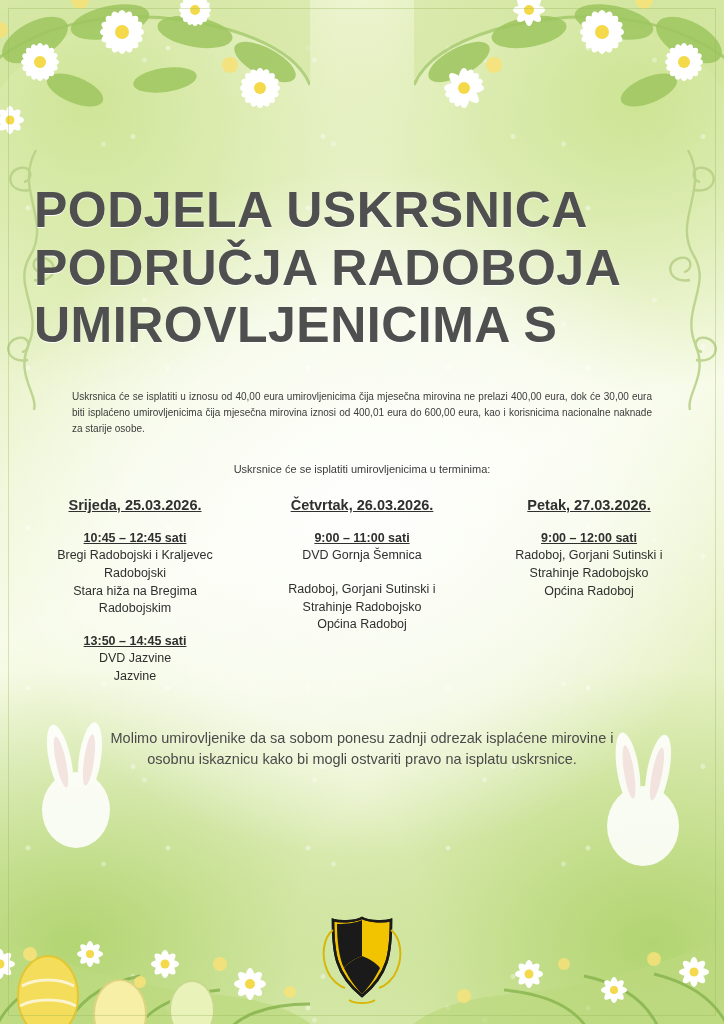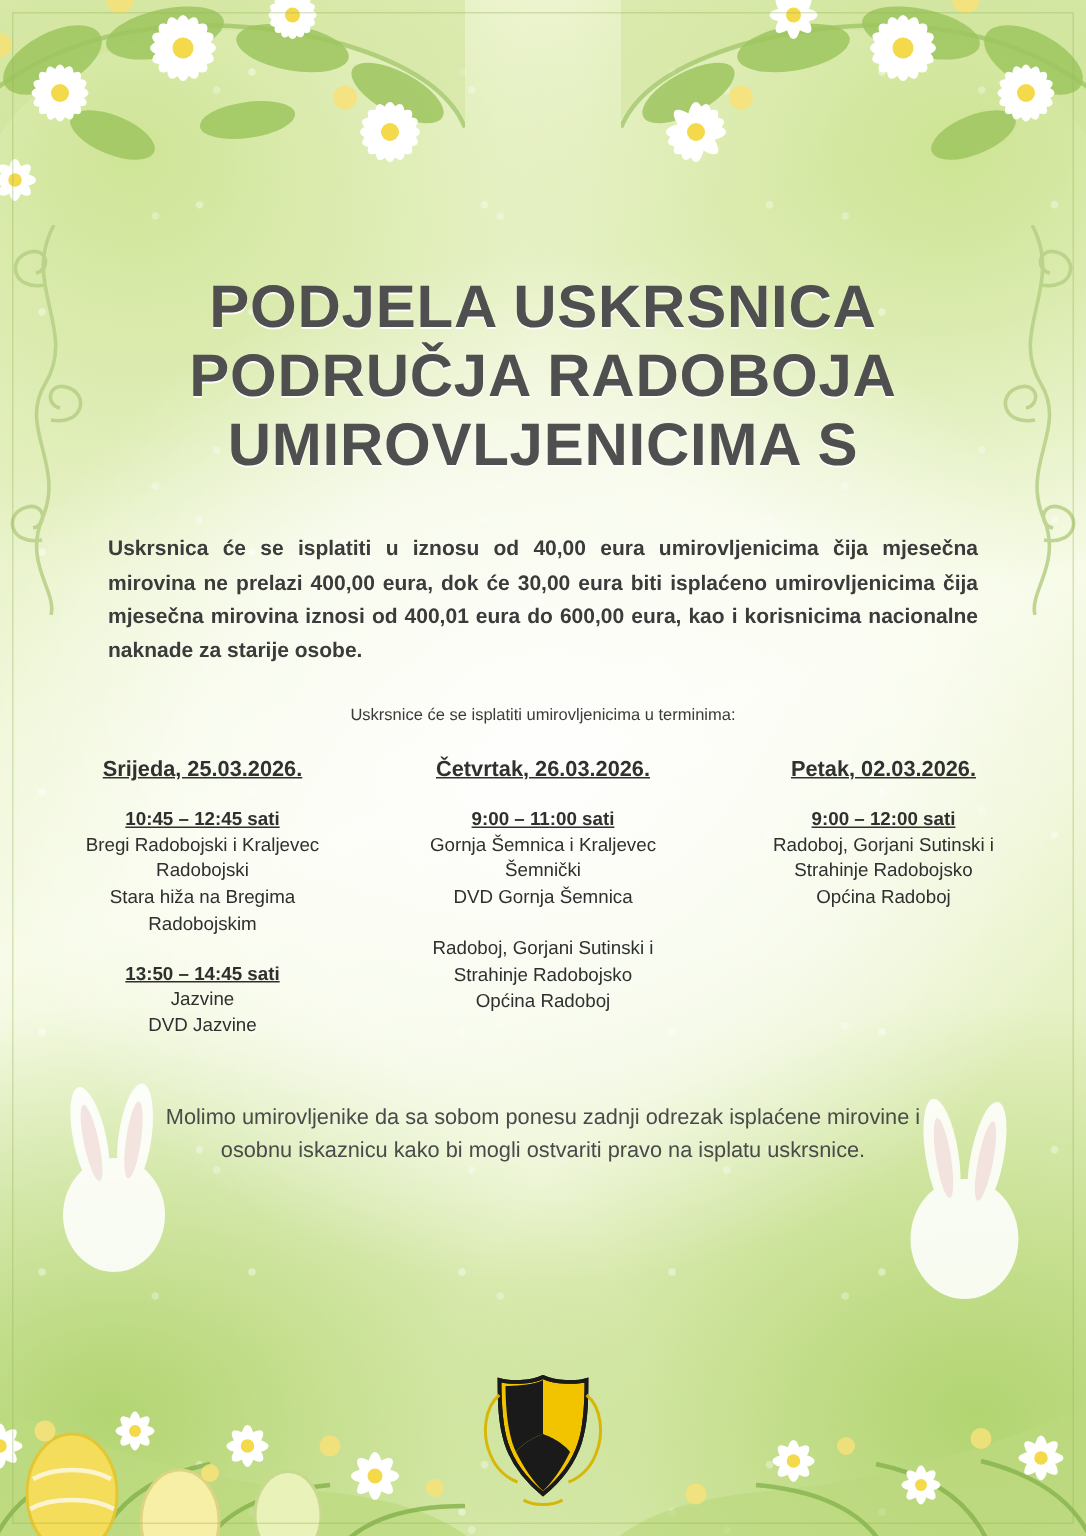--- a/index.html
+++ b/index.html
@@ -60,35 +60,35 @@
   .content {
     position: relative;
     z-index: 5;
     padding: 0 34px;
     box-sizing: border-box;
   }
 
   .title {
     margin: 0;
     padding-top: 182px;
-    text-align: center;
+    text-align: left;
     font-weight: bold;
-    font-size: 40px;
+    font-size: 50px;
     line-height: 1.15;
     letter-spacing: 0.5px;
     color: #4f4f4f;
     text-shadow: 0 1px 0 rgba(255,255,255,0.9);
   }
   .title .line { display: block; }
 
   .intro {
     margin: 34px 38px 0 38px;
-    font-size: 14px;
+    font-size: 10px;
     line-height: 1.62;
-    font-weight: bold;
+    font-weight: normal;
     color: #3b3b3b;
     text-align: justify;
   }
 
   .subintro {
     margin: 26px 0 0 0;
     text-align: center;
     font-size: 11px;
     color: #3b3b3b;
   }
@@ -476,43 +476,42 @@
 
 
         <div class="slot">
           <div class="slot-time">10:45 – 12:45 sati</div>
           <div class="slot-line">Bregi Radobojski i Kraljevec Radobojski</div>
           <div class="slot-line">Stara hiža na Bregima Radobojskim</div>
         </div>
 
         <div class="slot">
           <div class="slot-time">13:50 – 14:45 sati</div>
+          <div class="slot-line">DVD Jazvine</div>
           <div class="slot-line">Jazvine</div>
-          <div class="slot-line">DVD Jazvine</div>
         </div>
       </div>
 
       <div class="day">
         <div class="day-title">Četvrtak, 26.03.2026.</div>
 
         <div class="slot">
           <div class="slot-time">9:00 – 11:00 sati</div>
-          <div class="slot-line">Gornja Šemnica i Kraljevec Šemnički</div>
           <div class="slot-line">DVD Gornja Šemnica</div>
         </div>
 
         <div class="slot">
           <div class="slot-line">Radoboj, Gorjani Sutinski i</div>
           <div class="slot-line">Strahinje Radobojsko</div>
           <div class="slot-line">Općina Radoboj</div>
         </div>
       </div>
 
       <div class="day">
-        <div class="day-title">Petak, 02.03.2026.</div>
+        <div class="day-title">Petak, 27.03.2026.</div>
 
         <div class="slot">
           <div class="slot-time">9:00 – 12:00 sati</div>
           <div class="slot-line">Radoboj, Gorjani Sutinski i</div>
           <div class="slot-line">Strahinje Radobojsko</div>
           <div class="slot-line">Općina Radoboj</div>
         </div>
       </div>
 
     </div>

